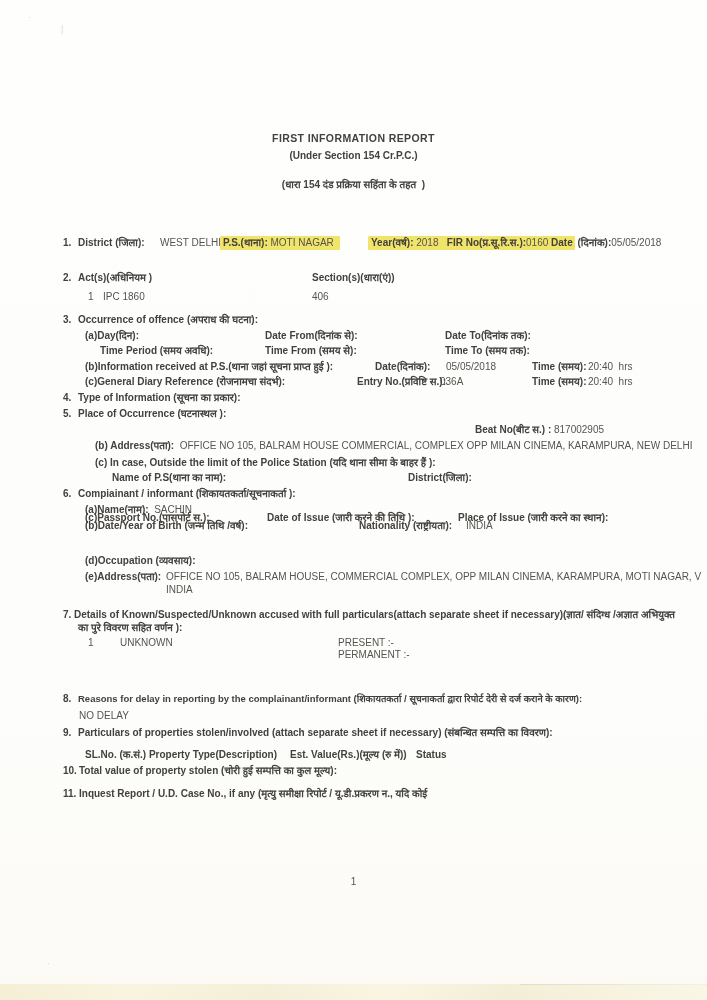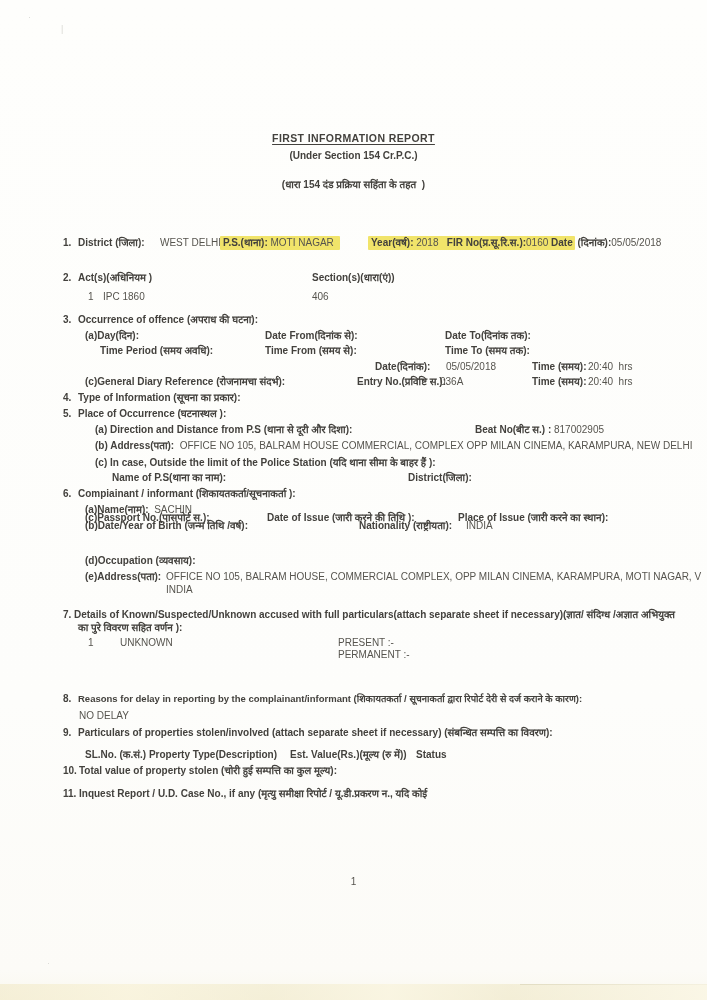--- a/index.html
+++ b/index.html
@@ -8,21 +8,21 @@
     background:linear-gradient(180deg,#fefefc 0%,#fdfdfb 70%,#fcfbf7 97%,#faf8ef 100%);
     overflow:hidden;
     font-family:"Liberation Sans","DejaVu Sans",sans-serif;
     color:#4d4b46;
   }
   .ln{position:absolute;left:0;width:707px;height:14px;font-size:10px;line-height:13px;}
   .at{position:absolute;white-space:pre;top:0;}
   .b{font-weight:bold;color:#43413d;}
   .v{color:#56544e;}
   .center{position:absolute;left:0;right:0;text-align:center;white-space:pre;}
-  .u{text-decoration:underline;text-underline-offset:2px;}
+  .u{text-underline-offset:2px;}
   .title{font-size:10.5px;letter-spacing:.4px;}
   .hl{background:#f1e46a;padding:1px 6px 2px 3px;border-radius:1px;}
   .scan-strip{
     position:absolute;left:0;top:984px;width:707px;height:16px;
     background:linear-gradient(90deg,
       rgba(240,231,194,.55) 0%, rgba(248,242,216,.75) 18%,
       rgba(238,230,192,.5) 38%, rgba(249,244,222,.8) 55%,
       rgba(236,228,190,.5) 72%, rgba(250,246,228,.85) 100%);
   }
   .scan-hairline{position:absolute;left:520px;top:984px;width:187px;height:1px;background:#d6d3c4;}
@@ -74,20 +74,21 @@
     <span class="at b" style="left:85px">(a)Day(दिन):</span>
     <span class="at b" style="left:265px">Date From(दिनांक से):</span>
     <span class="at b" style="left:445px">Date To(दिनांक तक):</span>
   </div>
   <div class="ln" style="top:344px">
     <span class="at b" style="left:100px">Time Period (समय अवधि):</span>
     <span class="at b" style="left:265px">Time From (समय से):</span>
     <span class="at b" style="left:445px">Time To (समय तक):</span>
   </div>
   <div class="ln" style="top:360px">
+    <span class="at b" style="left:85px">(b)Information received at P.S.(थाना जहां सूचना प्राप्त हुई ):</span>
     <span class="at b" style="left:375px">Date(दिनांक):</span>
     <span class="at v" style="left:446px">05/05/2018</span>
     <span class="at b" style="left:532px">Time (समय):</span>
     <span class="at v" style="left:588px">20:40  hrs</span>
   </div>
   <div class="ln" style="top:375px">
     <span class="at b" style="left:85px">(c)General Diary Reference (रोजनामचा संदर्भ):</span>
     <span class="at b" style="left:357px">Entry No.(प्रविष्टि स.):</span>
     <span class="at v" style="left:440px">036A</span>
     <span class="at b" style="left:532px">Time (समय):</span>
@@ -97,21 +98,20 @@
   <div class="ln" style="top:391px">
     <span class="at b" style="left:63px">4.</span>
     <span class="at b" style="left:78px">Type of Information (सूचना का प्रकार):</span>
   </div>
 
   <div class="ln" style="top:407px">
     <span class="at b" style="left:63px">5.</span>
     <span class="at b" style="left:78px">Place of Occurrence (घटनास्थल ):</span>
   </div>
   <div class="ln" style="top:423px">
-    <span class="at b" style="left:95px">(a) Direction and Distance from P.S (थाना से दूरी और दिशा):</span>
     <span class="at" style="left:475px"><span class="b">Beat No(बीट स.) :</span><span class="v"> 817002905</span></span>
   </div>
   <div class="ln" style="top:439px">
     <span class="at" style="left:95px"><span class="b">(b) Address(पता):</span><span class="v">  OFFICE NO 105, BALRAM HOUSE COMMERCIAL, COMPLEX OPP MILAN CINEMA, KARAMPURA, NEW DELHI</span></span>
   </div>
   <div class="ln" style="top:456px">
     <span class="at b" style="left:95px">(c) In case, Outside the limit of the Police Station (यदि थाना सीमा के बाहर हैं ):</span>
   </div>
   <div class="ln" style="top:471px">
     <span class="at b" style="left:112px">Name of P.S(थाना का नाम):</span>

